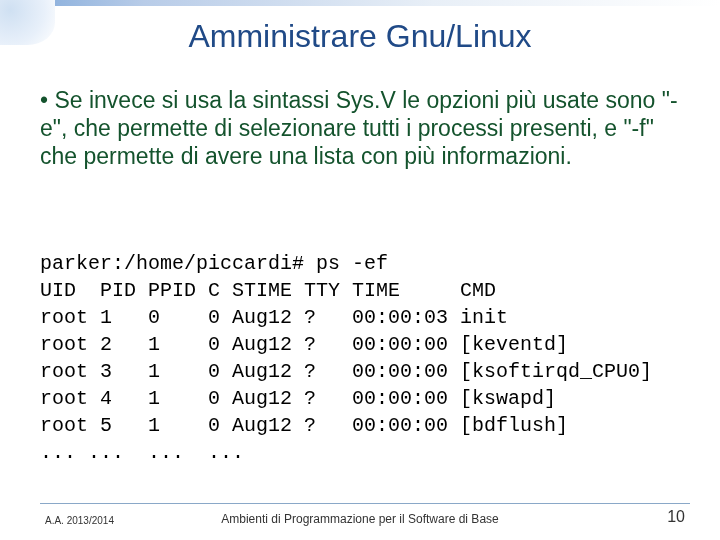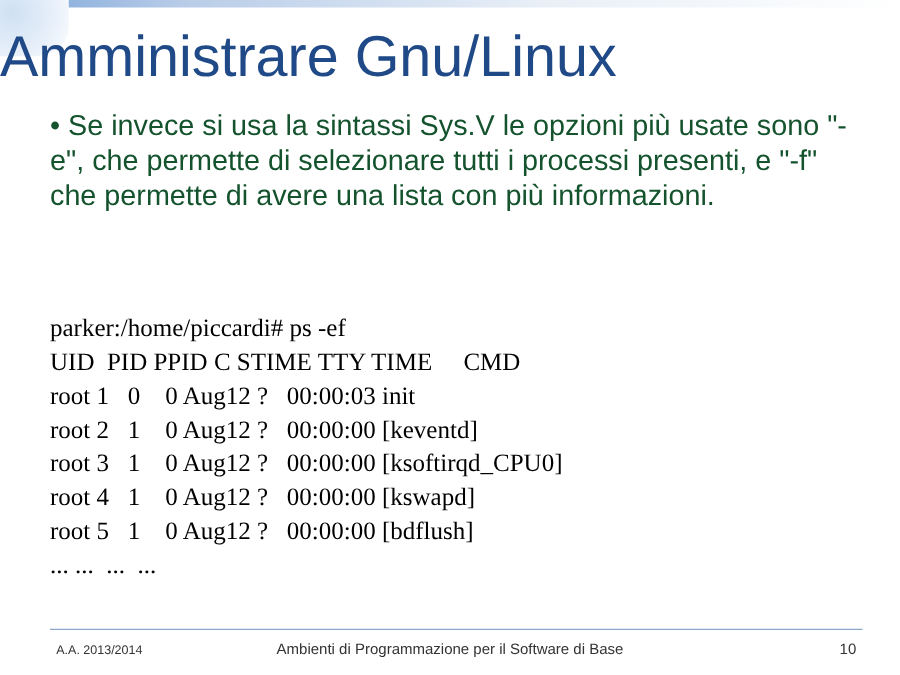--- a/index.html
+++ b/index.html
@@ -1,25 +1,25 @@
 <!DOCTYPE html>
 <html><head>
 <meta charset="utf-8">
 <style>
   html,body{margin:0;padding:0;width:720px;height:540px;background:#fff;font-family:Arial,Helvetica,sans-serif;overflow:hidden}
   .slide{position:relative;width:720px;height:540px;box-sizing:border-box}
   .topbar{position:absolute;top:0;left:0;right:0;height:6px;background:linear-gradient(to right,#7aa5d8,#b8cce8 20%,#e8eff7 60%,#fff)}
   .corner{position:absolute;top:0;left:0;width:55px;height:45px;background:radial-gradient(circle at 10px 10px,#cfe0f2 0,#e8f0fa 60%,#fff 100%);border-bottom-right-radius:50%}
-  .title{position:absolute;top:18px;left:0;right:0;text-align:left;font-size:46px;color:#204a87;font-family:Arial,Helvetica,sans-serif}
+  .title{position:absolute;top:18px;left:0;right:0;text-align:center;font-size:32px;color:#204a87;font-family:Arial,Helvetica,sans-serif}
   .body{position:absolute;top:86px;left:40px;right:30px;font-size:23px;line-height:1.22;color:#14532d}
-  .code{position:absolute;top:250px;left:40px;right:4px;font-family:Liberation Serif, serif;font-size:20px;line-height:1.35;white-space:pre;color:#000}
+  .code{position:absolute;top:250px;left:40px;right:4px;font-family:Liberation Mono, monospace;font-size:20px;line-height:1.35;white-space:pre;color:#000}
   .footer-line{position:absolute;bottom:36px;left:40px;right:30px;border-top:1px solid #8aa8c8}
   .footer-left{position:absolute;bottom:14px;left:45px;font-size:10px;color:#333}
   .footer-center{position:absolute;bottom:14px;left:0;right:0;text-align:center;font-size:12px;color:#333}
-  .footer-right{position:absolute;bottom:14px;right:35px;font-size:12px;color:#333}
+  .footer-right{position:absolute;bottom:14px;right:35px;font-size:16px;color:#333}
 </style>
 </head>
 <body>
 
 <div class="slide">
   <div class="topbar"></div>
   <div class="corner"></div>
 
   <div class="title">Amministrare Gnu/Linux</div>
 

